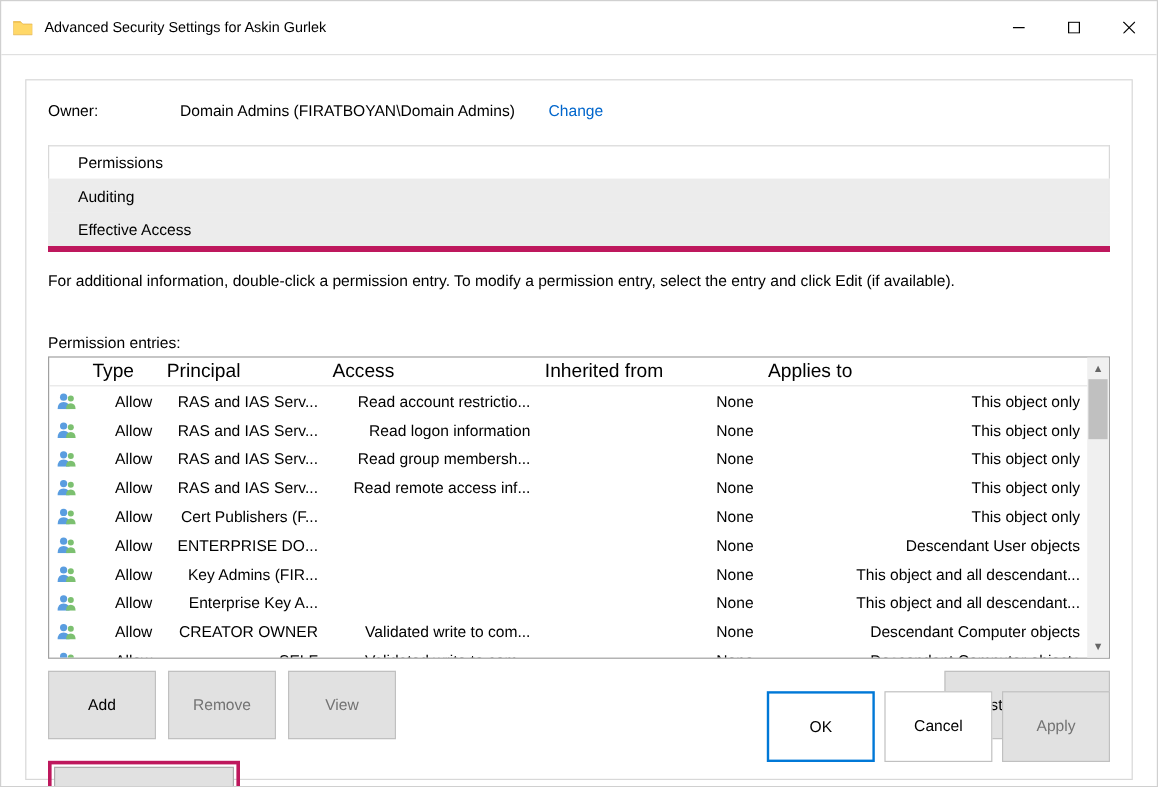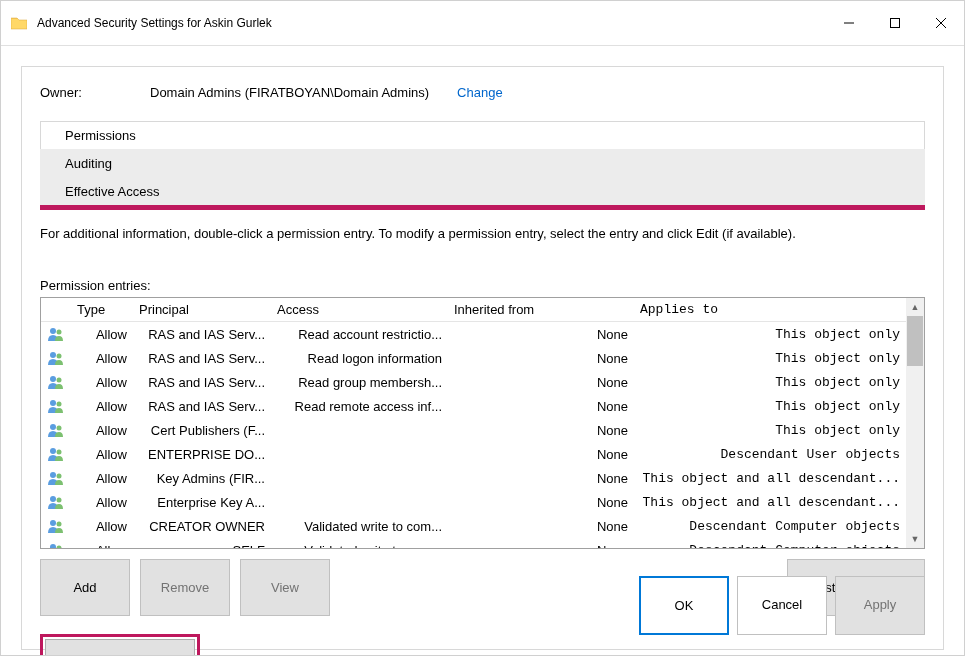--- a/index.html
+++ b/index.html
@@ -21,28 +21,28 @@
 
     .tabs { display: flex; border-bottom: 6px solid #be185d; flex-direction: column; }
     .tab { padding: 6px 24px; font-size: 13px; border: 1px solid transparent; border-bottom: none; cursor: pointer; position: relative; top: 1px; }
     .tab.active { border-color: #d8d8d8; background: #fff; }
     .tab:not(.active) { background: #ececec; border-color: #ececec; }
 
     .info-text { font-size: 13px; margin: 16px 0 18px 0; }
     .entries-label { font-size: 13px; margin-bottom: 4px; margin-top: 37px; }
 
     .table-wrap { border: 1px solid #a0a0a0; height: 252px; position: relative; }
-    .thead { display: flex; border-bottom: 1px solid #e5e5e5; font-size: 13px; height: 24px; align-items: center; padding-right: 18px; }
+    .thead { display: flex; border-bottom: 1px solid #e5e5e5; font-size: 16px; height: 24px; align-items: center; padding-right: 18px; }
     .col { padding: 0 6px; white-space: nowrap; overflow: hidden; text-overflow: ellipsis; flex-shrink: 0; }
     .col-icon { width: 30px; flex-shrink: 0; display: flex; align-items: center; justify-content: center; }
     .col-type { width: 62px; }
     .col-principal { width: 138px; }
     .col-access { width: 177px; }
     .col-inherited { width: 186px; }
-    .col-applies { flex: 1; font-family: Liberation Mono, monospace; }
+    .col-applies { flex: 1; }
 
     .tbody { height: 226px; overflow: hidden; }
     .row { display: flex; font-size: 13px; height: 24px; align-items: center; padding-right: 18px; text-align: right; }
 
     .scrollbar { position: absolute; right: 0; top: 0; bottom: 0; width: 18px; background: #f0f0f0; }
     .scroll-arrow { height: 18px; display: flex; align-items: center; justify-content: center; font-size: 9px; color: #666; }
     .scroll-thumb { position: absolute; left: 1px; right: 1px; top: 18px; height: 50px; background: #c0c0c0; }
 
     .action-row { display: flex; margin-top: 10px; gap: 10px; }
     .btn { font-size: 13px; padding: 20px 0; border: 1px solid #c0c0c0; background: #e1e1e1; text-align: center; cursor: pointer; }

